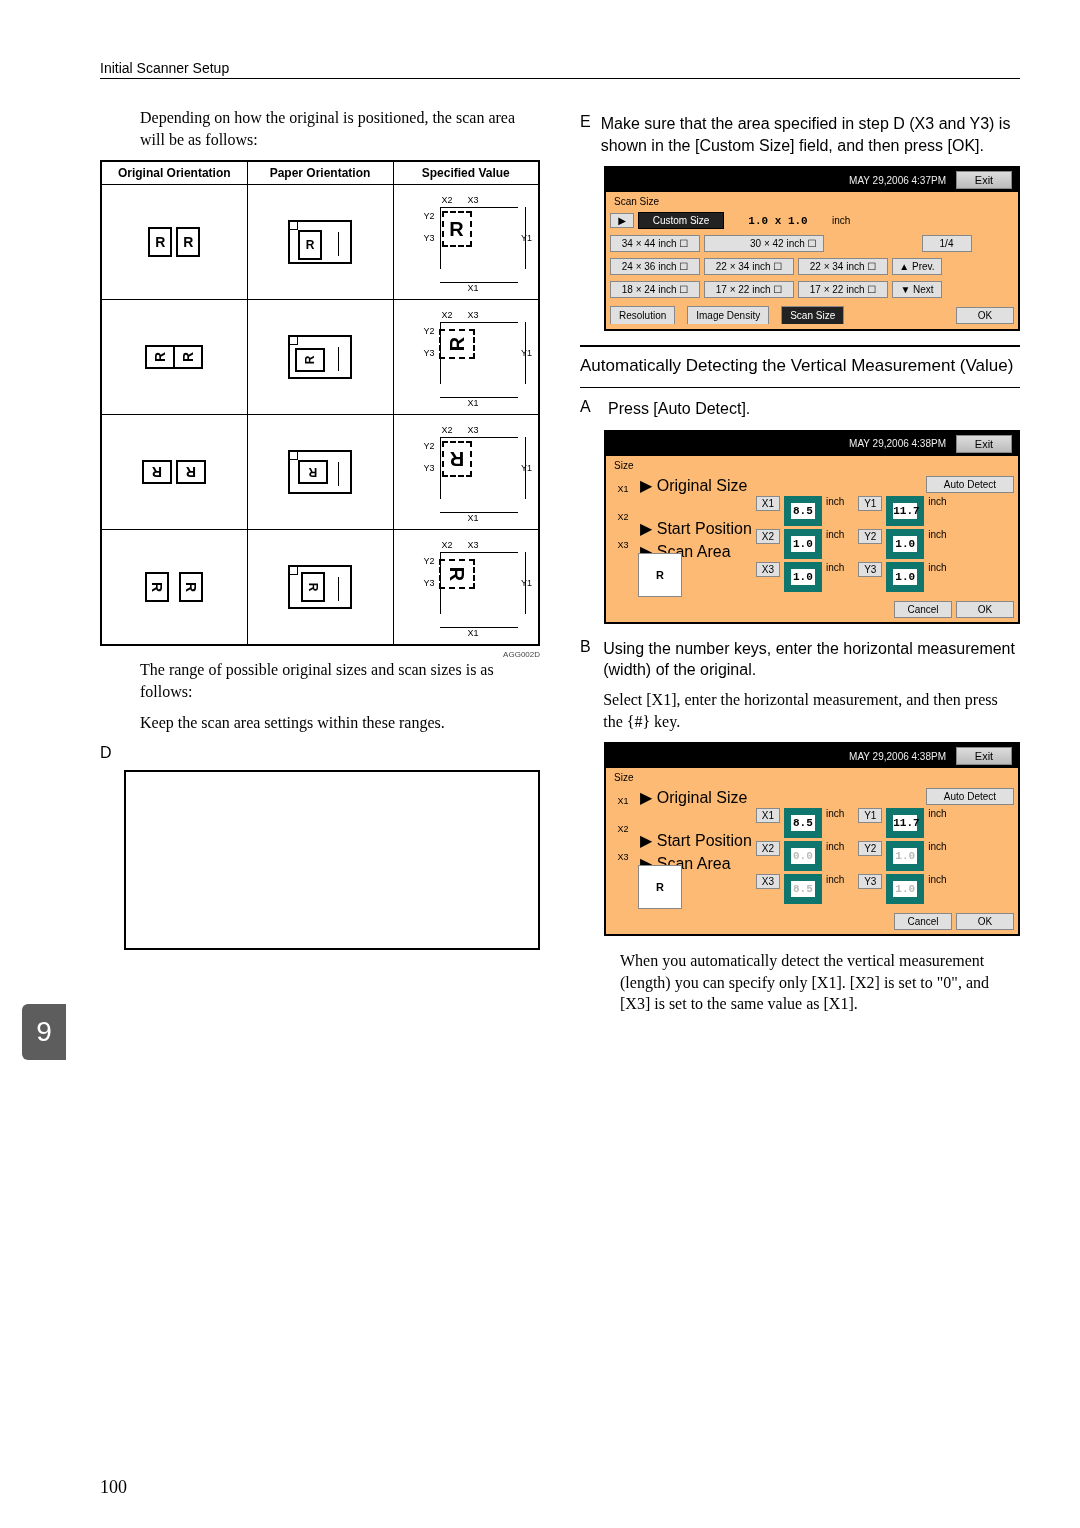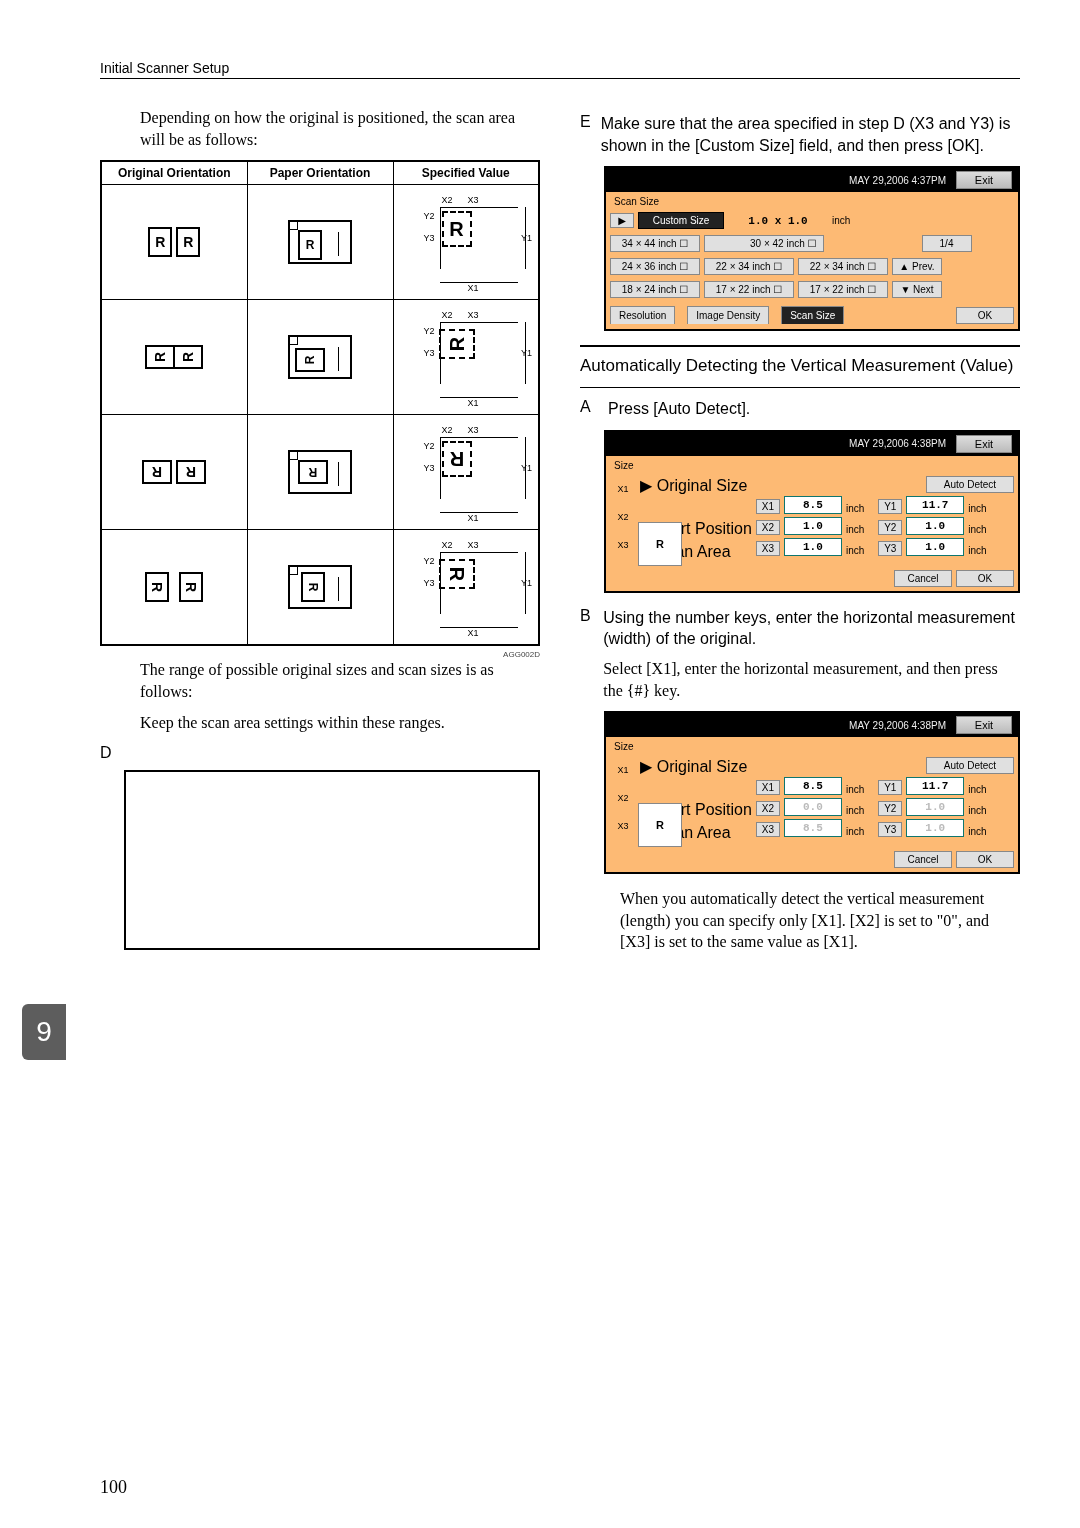--- a/index.html
+++ b/index.html
@@ -163,22 +163,22 @@
     border:1px solid #888;
     background:#e0e0e0;
     padding:2px 6px;
     font-size:10px;
     text-align:center;
     min-width:58px;
   }
   .lcd-btn.dark{background:#222;color:#fff;border:1px solid #000}
   .lcd-btn.small{min-width:24px;padding:1px 4px}
   .lcd-val{
-    border:1px solid #0f766e;background:#fff;
-    width:58px;text-align:center;
+    border:7px solid #0f766e;background:#fff;
+    width:38px;text-align:center;
     font-weight:bold;padding:2px 0;font-family:"Courier New",monospace;font-size:11px;
   }
   .lcd-val.dim{color:#bbb}
   .lcd-unit{font-size:10px}
   .lcd-section-label{font-size:10px;padding:4px 8px 2px}
   .lcd-tabs{display:flex;gap:12px;padding:0 4px 4px}
   .lcd-tabs .tab{
     border:1px solid #888;background:#e0e0e0;
     padding:3px 8px;font-size:10px;text-align:center;
     border-bottom:none;
@@ -194,21 +194,21 @@
     width:44px;height:44px;border:1px solid #888;background:#fff;
     display:flex;align-items:center;justify-content:center;
     font-weight:bold;margin:2px;
   }
   .preview-col{display:flex;flex-direction:column;gap:4px;align-items:flex-start;min-width:82px}
   .preview-col .prev-label{font-size:16px;white-space:nowrap}
   .ruler{width:26px;display:flex;flex-direction:column;align-items:center;gap:18px;padding-top:8px}
   .ruler span{font-size:9px}
   .right-grid{display:flex;gap:4px;align-items:flex-start;flex:1}
   .size-grid{display:flex;flex-direction:column;gap:3px;flex:1}
-  .size-grid .row{display:flex;gap:4px;align-items:flex-end}
+  .size-grid .row{display:flex;gap:4px;align-items:flex-start}
   .ok-row{display:flex;justify-content:flex-end;gap:4px;padding:0 4px 4px}
   h2.subsection{
     font-family:"Helvetica Neue",Arial,sans-serif;
     font-size:17px;
     font-weight:normal;
     border-top:2px solid #000;
     border-bottom:1px solid #000;
     padding:8px 0 10px 0;
     margin:14px 0 10px 0;
     line-height:1.3;

